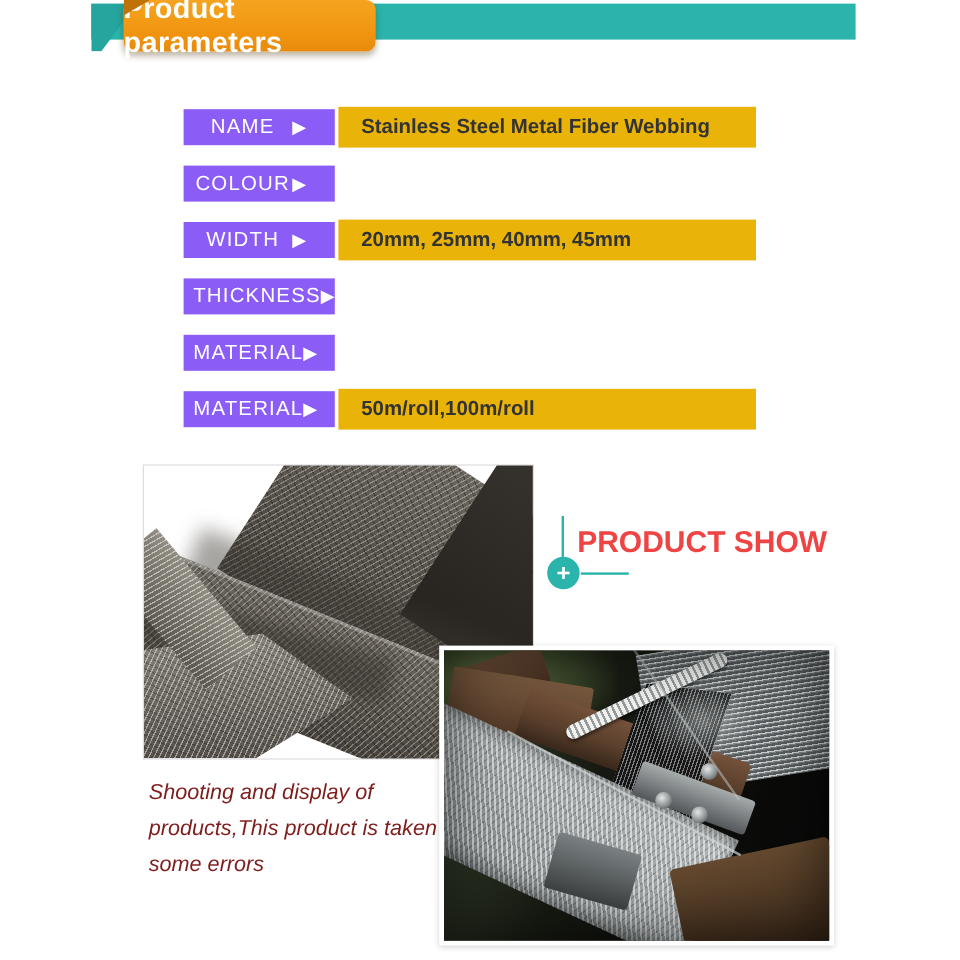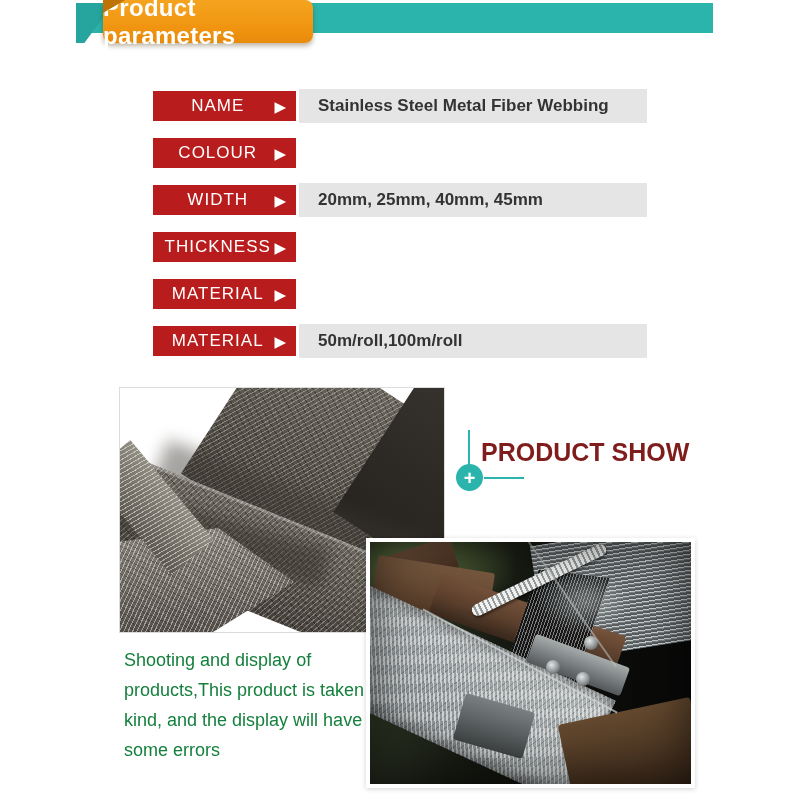--- a/index.html
+++ b/index.html
@@ -15,25 +15,25 @@
           background:linear-gradient(180deg,#f5a41f 0%,#f0930f 70%,#e88a0c 100%);
           box-shadow:0 3px 5px rgba(70,45,0,.35);
           display:flex;align-items:center;justify-content:center;z-index:3;}
   .banner-fold{left:103px;top:0;width:22px;height:13px;background:#bf7307;
           clip-path:polygon(0 0,100% 0,0 100%);z-index:4;}
   .banner-title{font-size:24px;font-weight:bold;color:#ffffff;letter-spacing:.3px;}
 
   
   .params{left:153px;top:89px;width:500px;}
   .param-row{display:flex;align-items:center;height:34px;margin-bottom:13px;}
-  .plabel{width:143px;height:30px;background:#b91c1c;color:#fff;display:flex;
-          align-items:center;box-sizing:border-box;padding:0 10px 0 8px;}
+  .plabel{width:126px;height:30px;background:#8b5cf6;color:#fff;display:flex;
+          align-items:center;box-sizing:border-box;padding:0 24px 0 8px;}
   .plabel .txt{flex:1;text-align:center;font-size:17px;letter-spacing:1px;}
   .arrow-ic{font-size:15px;line-height:1;color:#ffffff;}
-  .pvalue{width:348px;height:34px;background:#e5e5e5;margin-left:3px;display:flex;
+  .pvalue{width:348px;height:34px;background:#eab308;margin-left:3px;display:flex;
           align-items:center;box-sizing:border-box;padding-left:19px;
           font-size:17px;font-weight:bold;color:#333333;}
 
   
   .wphoto{left:119px;top:387px;width:324px;height:244px;background:#ffffff;
           border:1px solid #dcdcdc;overflow:hidden;z-index:1;}
   .wphoto > div{position:absolute;}
   .twill{background:
       repeating-linear-gradient(118deg,rgba(255,255,255,.30) 0 1px,rgba(255,255,255,0) 1px 4px),
       repeating-linear-gradient(28deg,rgba(0,0,0,.28) 0 1px,rgba(0,0,0,0) 1px 6px),
@@ -57,21 +57,21 @@
   .w-edge{left:-34px;top:92px;width:130px;height:55px;transform:rotate(50deg);
       background:repeating-linear-gradient(100deg,rgba(255,255,255,.5) 0 1px,rgba(0,0,0,0) 1px 4px),
       linear-gradient(180deg,#938e84,#5d584f);}
 
   
   .ps-vline{left:468px;top:430px;width:2px;height:42px;background:#2ab4ac;}
   .ps-hline{left:484px;top:477px;width:40px;height:2px;background:#2ab4ac;}
   .ps-circle{left:456px;top:464px;width:27px;height:27px;border-radius:50%;background:#2ab4ac;
       display:flex;align-items:center;justify-content:center;color:#fff;
       font-size:20px;font-weight:bold;line-height:1;z-index:2;}
-  .ps-title{left:481px;top:438px;font-size:25px;font-weight:bold;color:#7f1d1d;}
+  .ps-title{left:481px;top:438px;font-size:25px;font-weight:bold;color:#ef4444;}
 
   
   .mphoto{left:366px;top:538px;width:329px;height:250px;background:#ffffff;z-index:5;
       box-sizing:border-box;padding:4px;box-shadow:0 1px 5px rgba(0,0,0,.18);}
   .mimg{position:relative;width:100%;height:100%;overflow:hidden;
       background:linear-gradient(110deg,#42502f 0%,#2a3122 18%,#171a12 40%,#0b0b0a 72%,#080808 100%);}
   .mimg > div{position:absolute;}
   .m-green{left:-8px;top:-8px;width:150px;height:80px;
       background:radial-gradient(ellipse at 30% 40%,#5d7040 0%,#3a4729 45%,rgba(0,0,0,0) 75%);
       filter:blur(3px);}
@@ -104,21 +104,21 @@
       background:linear-gradient(180deg,#64492f,#3a2819);border-radius:4px;}
   .m-wire1{left:40px;top:118px;width:220px;height:2px;transform:rotate(28deg);
       background:rgba(210,214,214,.7);}
   .m-wire2{left:120px;top:58px;width:160px;height:2px;transform:rotate(55deg);
       background:rgba(190,195,195,.55);}
   .m-smoke{left:168px;top:26px;width:95px;height:65px;
       background:radial-gradient(ellipse,rgba(200,205,205,.5),rgba(0,0,0,0) 70%);filter:blur(4px);}
   .m-vignette{left:0;top:0;right:0;bottom:0;box-shadow:inset 0 0 50px rgba(0,0,0,.6);}
 
   
-  .disc{left:124px;top:645px;font-size:18px;line-height:30px;color:#15803d;}
+  .disc{left:124px;top:645px;font-size:18px;line-height:30px;color:#7f1d1d;font-style:italic;}
 </style>
 </head>
 <body>
 
 <div id="page">
 
   <div class="abs h-bar"></div>
   <div class="abs h-fold"></div>
   <div class="abs banner-fold"></div>
   <div class="abs banner">
@@ -210,17 +210,16 @@
       <div class="m-wire1"></div>
       <div class="m-wire2"></div>
       <div class="m-smoke"></div>
       <div class="m-vignette"></div>
     </div>
   </div>
 
   <div class="abs disc">
     <div>Shooting and display of</div>
     <div>products,This product is taken in</div>
-    <div>kind, and the display will have</div>
     <div>some errors</div>
   </div>
 
 </div>
 
 </body></html>

